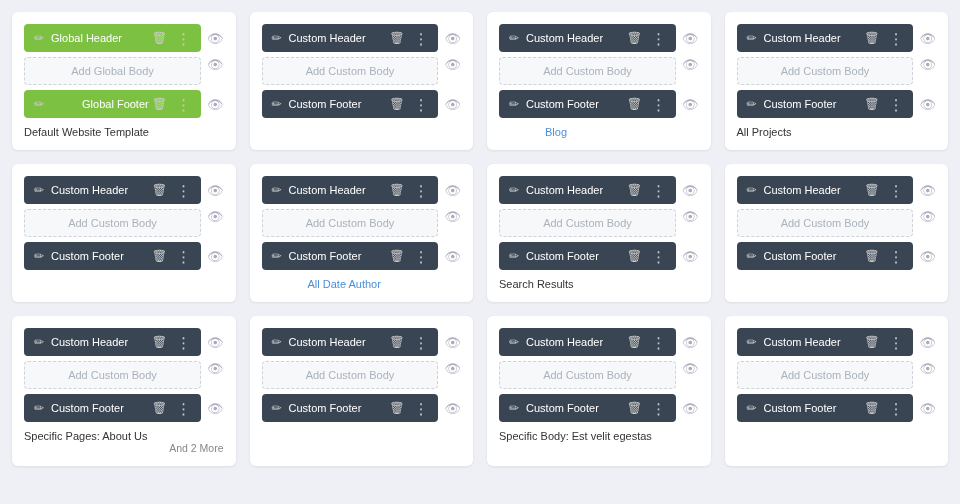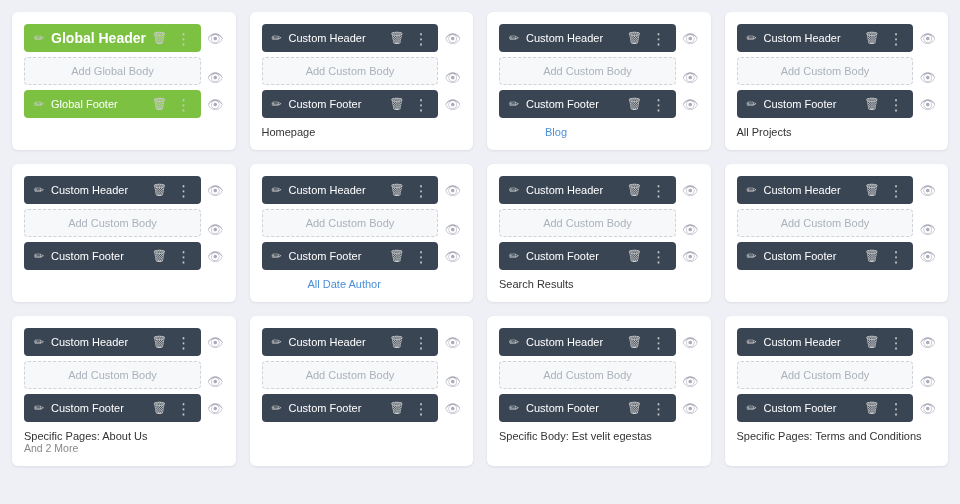--- a/index.html
+++ b/index.html
@@ -26,20 +26,21 @@
       margin-top: 8px;
     }
     .card-label a, .card-label span.link {
       color: #4a90d9;
       text-decoration: none;
       padding-left: 46px;
     }
     .card-label .sub {
       color: #888;
       font-size: 10.5px;
+      text-align: right;
     }
     .template-row {
       display: flex;
       align-items: center;
       margin-bottom: 5px;
     }
     .template-bar {
       flex: 1;
       height: 28px;
       border-radius: 4px;
@@ -79,21 +80,21 @@
     }
     .eye-btn {
       margin-left: 6px;
       color: #aab;
       font-size: 13px;
       cursor: pointer;
       flex-shrink: 0;
     }
     .add-body-row {
       display: flex;
-      align-items: flex-end;
+      align-items: flex-start;
       margin-bottom: 5px;
     }
     .add-body-btn {
       flex: 1;
       height: 28px;
       border-radius: 4px;
       border: 1.5px dashed #cdd2db;
       background: #f7f8fa;
       color: #aab2bc;
       font-size: 11px;
@@ -105,79 +106,79 @@
   </style>
 </head>
 <body>
 
 <div class="grid">
 <div class="card">
       <div class="template-row">
         <div class="template-bar green">
     <span class="bar-left">
       <button class="icon-btn">✏</button>
-      <span style="font-size:14px;font-weight:700;">Global Header</span>
+      <span style="font-size:11px;font-weight:400;">Global Header</span>
     </span>
     <span class="bar-right">
       <button class="icon-btn">🗑</button>
       <button class="icon-btn" style="font-size:15px;line-height:1;">⋮</button>
     </span>
   </div>
         <span class="eye-btn">👁</span>
       </div>
       <div class="add-body-row">
         <div class="add-body-btn">Add Global Body</div>
         <span class="eye-btn">👁</span>
       </div>
       <div class="template-row">
         <div class="template-bar green">
     <span class="bar-left">
       <button class="icon-btn">✏</button>
-      <span style="font-size:11px;font-weight:500;">Global Footer</span>
-    </span>
-    <span class="bar-right">
-      <button class="icon-btn">🗑</button>
-      <button class="icon-btn" style="font-size:15px;line-height:1;">⋮</button>
-    </span>
-  </div>
-        <span class="eye-btn">👁</span>
-      </div>
-    </div>
-    <div class="card">
-      <div class="template-row">
-        <div class="template-bar dark">
-    <span class="bar-left">
-      <button class="icon-btn">✏</button>
-      <span style="font-size:11px;font-weight:500;">Custom Header</span>
-    </span>
-    <span class="bar-right">
-      <button class="icon-btn">🗑</button>
-      <button class="icon-btn" style="font-size:15px;line-height:1;">⋮</button>
-    </span>
-  </div>
-        <span class="eye-btn">👁</span>
-      </div>
-      <div class="add-body-row">
-        <div class="add-body-btn">Add Custom Body</div>
-        <span class="eye-btn">👁</span>
-      </div>
-      <div class="template-row">
-        <div class="template-bar dark">
-    <span class="bar-left">
-      <button class="icon-btn">✏</button>
-      <span style="font-size:11px;font-weight:500;">Custom Footer</span>
-    </span>
-    <span class="bar-right">
-      <button class="icon-btn">🗑</button>
-      <button class="icon-btn" style="font-size:15px;line-height:1;">⋮</button>
-    </span>
-  </div>
-        <span class="eye-btn">👁</span>
-      </div>
-      <div class="card-label"><span>Homepage</span></div>
+      <span style="font-size:11px;font-weight:500;margin-left:31px;">Global Footer</span>
+    </span>
+    <span class="bar-right">
+      <button class="icon-btn">🗑</button>
+      <button class="icon-btn" style="font-size:15px;line-height:1;">⋮</button>
+    </span>
+  </div>
+        <span class="eye-btn">👁</span>
+      </div>
+      <div class="card-label"><span>Default Website Template</span></div>
+    </div>
+    <div class="card">
+      <div class="template-row">
+        <div class="template-bar dark">
+    <span class="bar-left">
+      <button class="icon-btn">✏</button>
+      <span style="font-size:11px;font-weight:500;">Custom Header</span>
+    </span>
+    <span class="bar-right">
+      <button class="icon-btn">🗑</button>
+      <button class="icon-btn" style="font-size:15px;line-height:1;">⋮</button>
+    </span>
+  </div>
+        <span class="eye-btn">👁</span>
+      </div>
+      <div class="add-body-row">
+        <div class="add-body-btn">Add Custom Body</div>
+        <span class="eye-btn">👁</span>
+      </div>
+      <div class="template-row">
+        <div class="template-bar dark">
+    <span class="bar-left">
+      <button class="icon-btn">✏</button>
+      <span style="font-size:11px;font-weight:500;">Custom Footer</span>
+    </span>
+    <span class="bar-right">
+      <button class="icon-btn">🗑</button>
+      <button class="icon-btn" style="font-size:15px;line-height:1;">⋮</button>
+    </span>
+  </div>
+        <span class="eye-btn">👁</span>
+      </div>
     </div>
     <div class="card">
       <div class="template-row">
         <div class="template-bar dark">
     <span class="bar-left">
       <button class="icon-btn">✏</button>
       <span style="font-size:11px;font-weight:500;">Custom Header</span>
     </span>
     <span class="bar-right">
       <button class="icon-btn">🗑</button>
@@ -490,15 +491,14 @@
       <button class="icon-btn">✏</button>
       <span style="font-size:11px;font-weight:500;">Custom Footer</span>
     </span>
     <span class="bar-right">
       <button class="icon-btn">🗑</button>
       <button class="icon-btn" style="font-size:15px;line-height:1;">⋮</button>
     </span>
   </div>
         <span class="eye-btn">👁</span>
       </div>
-      <div class="card-label"><span>Specific Pages: Terms and Conditions</span></div>
     </div>
   </div>
 
 </body></html>

